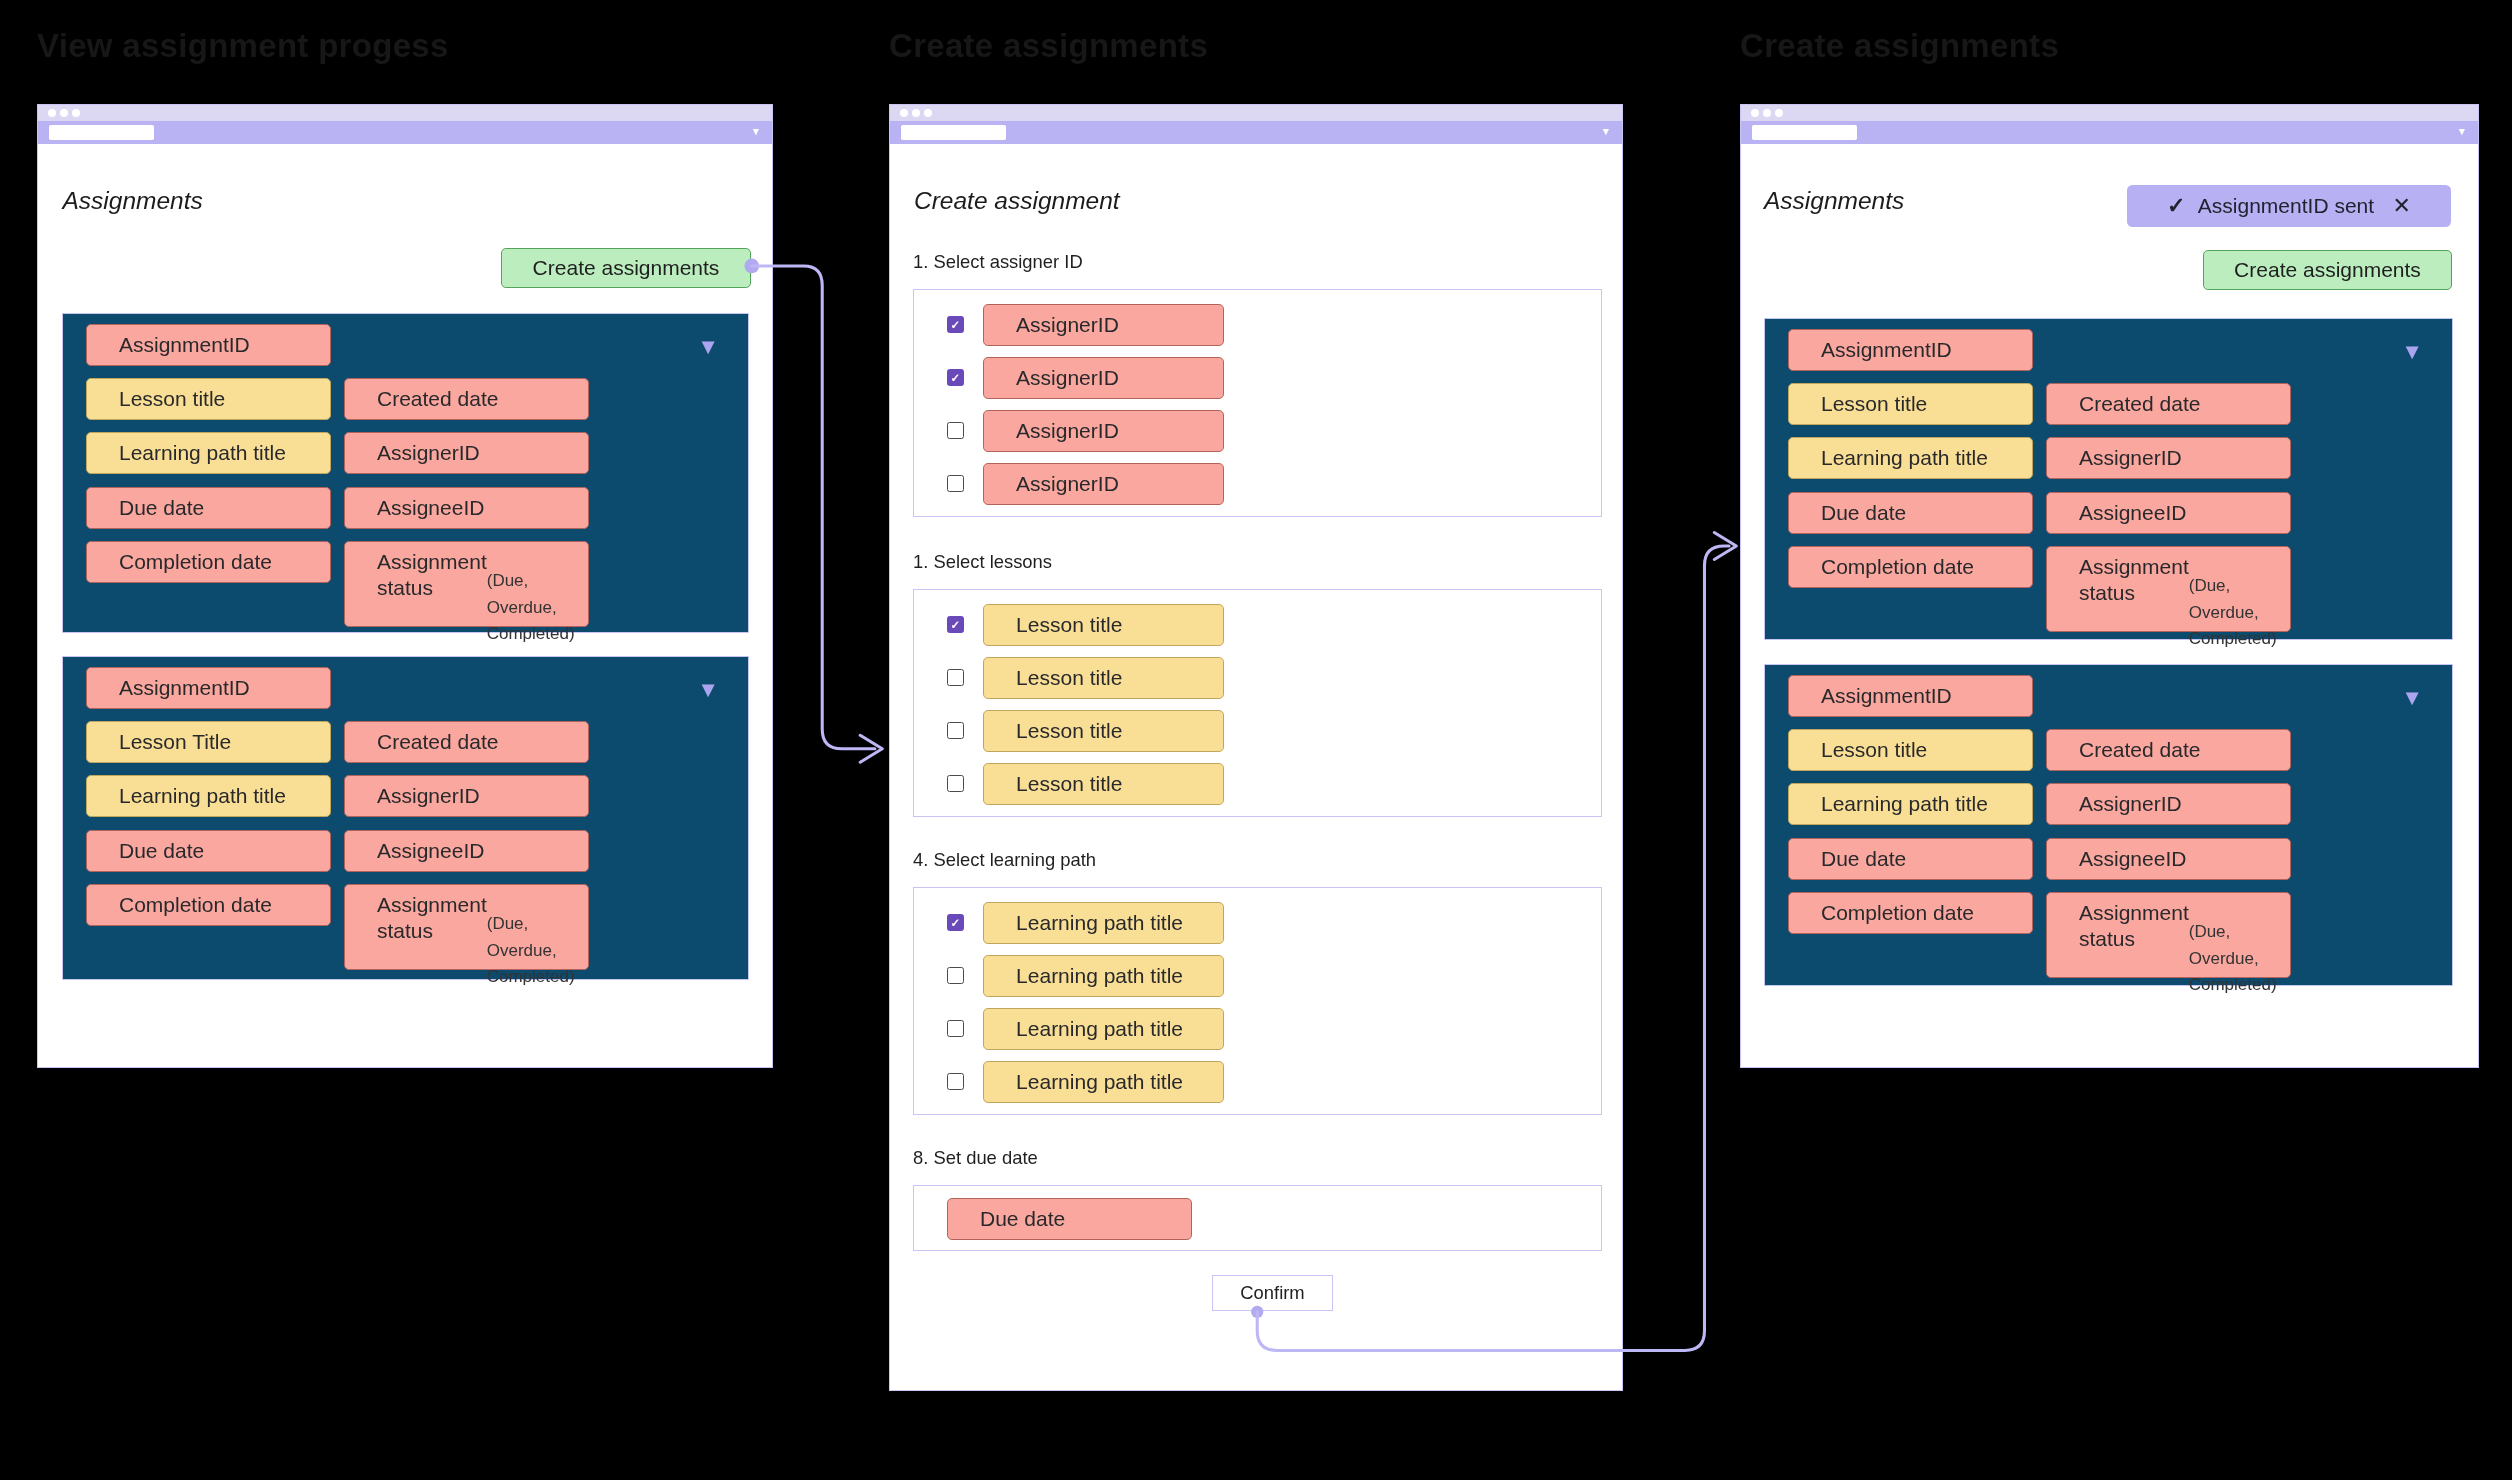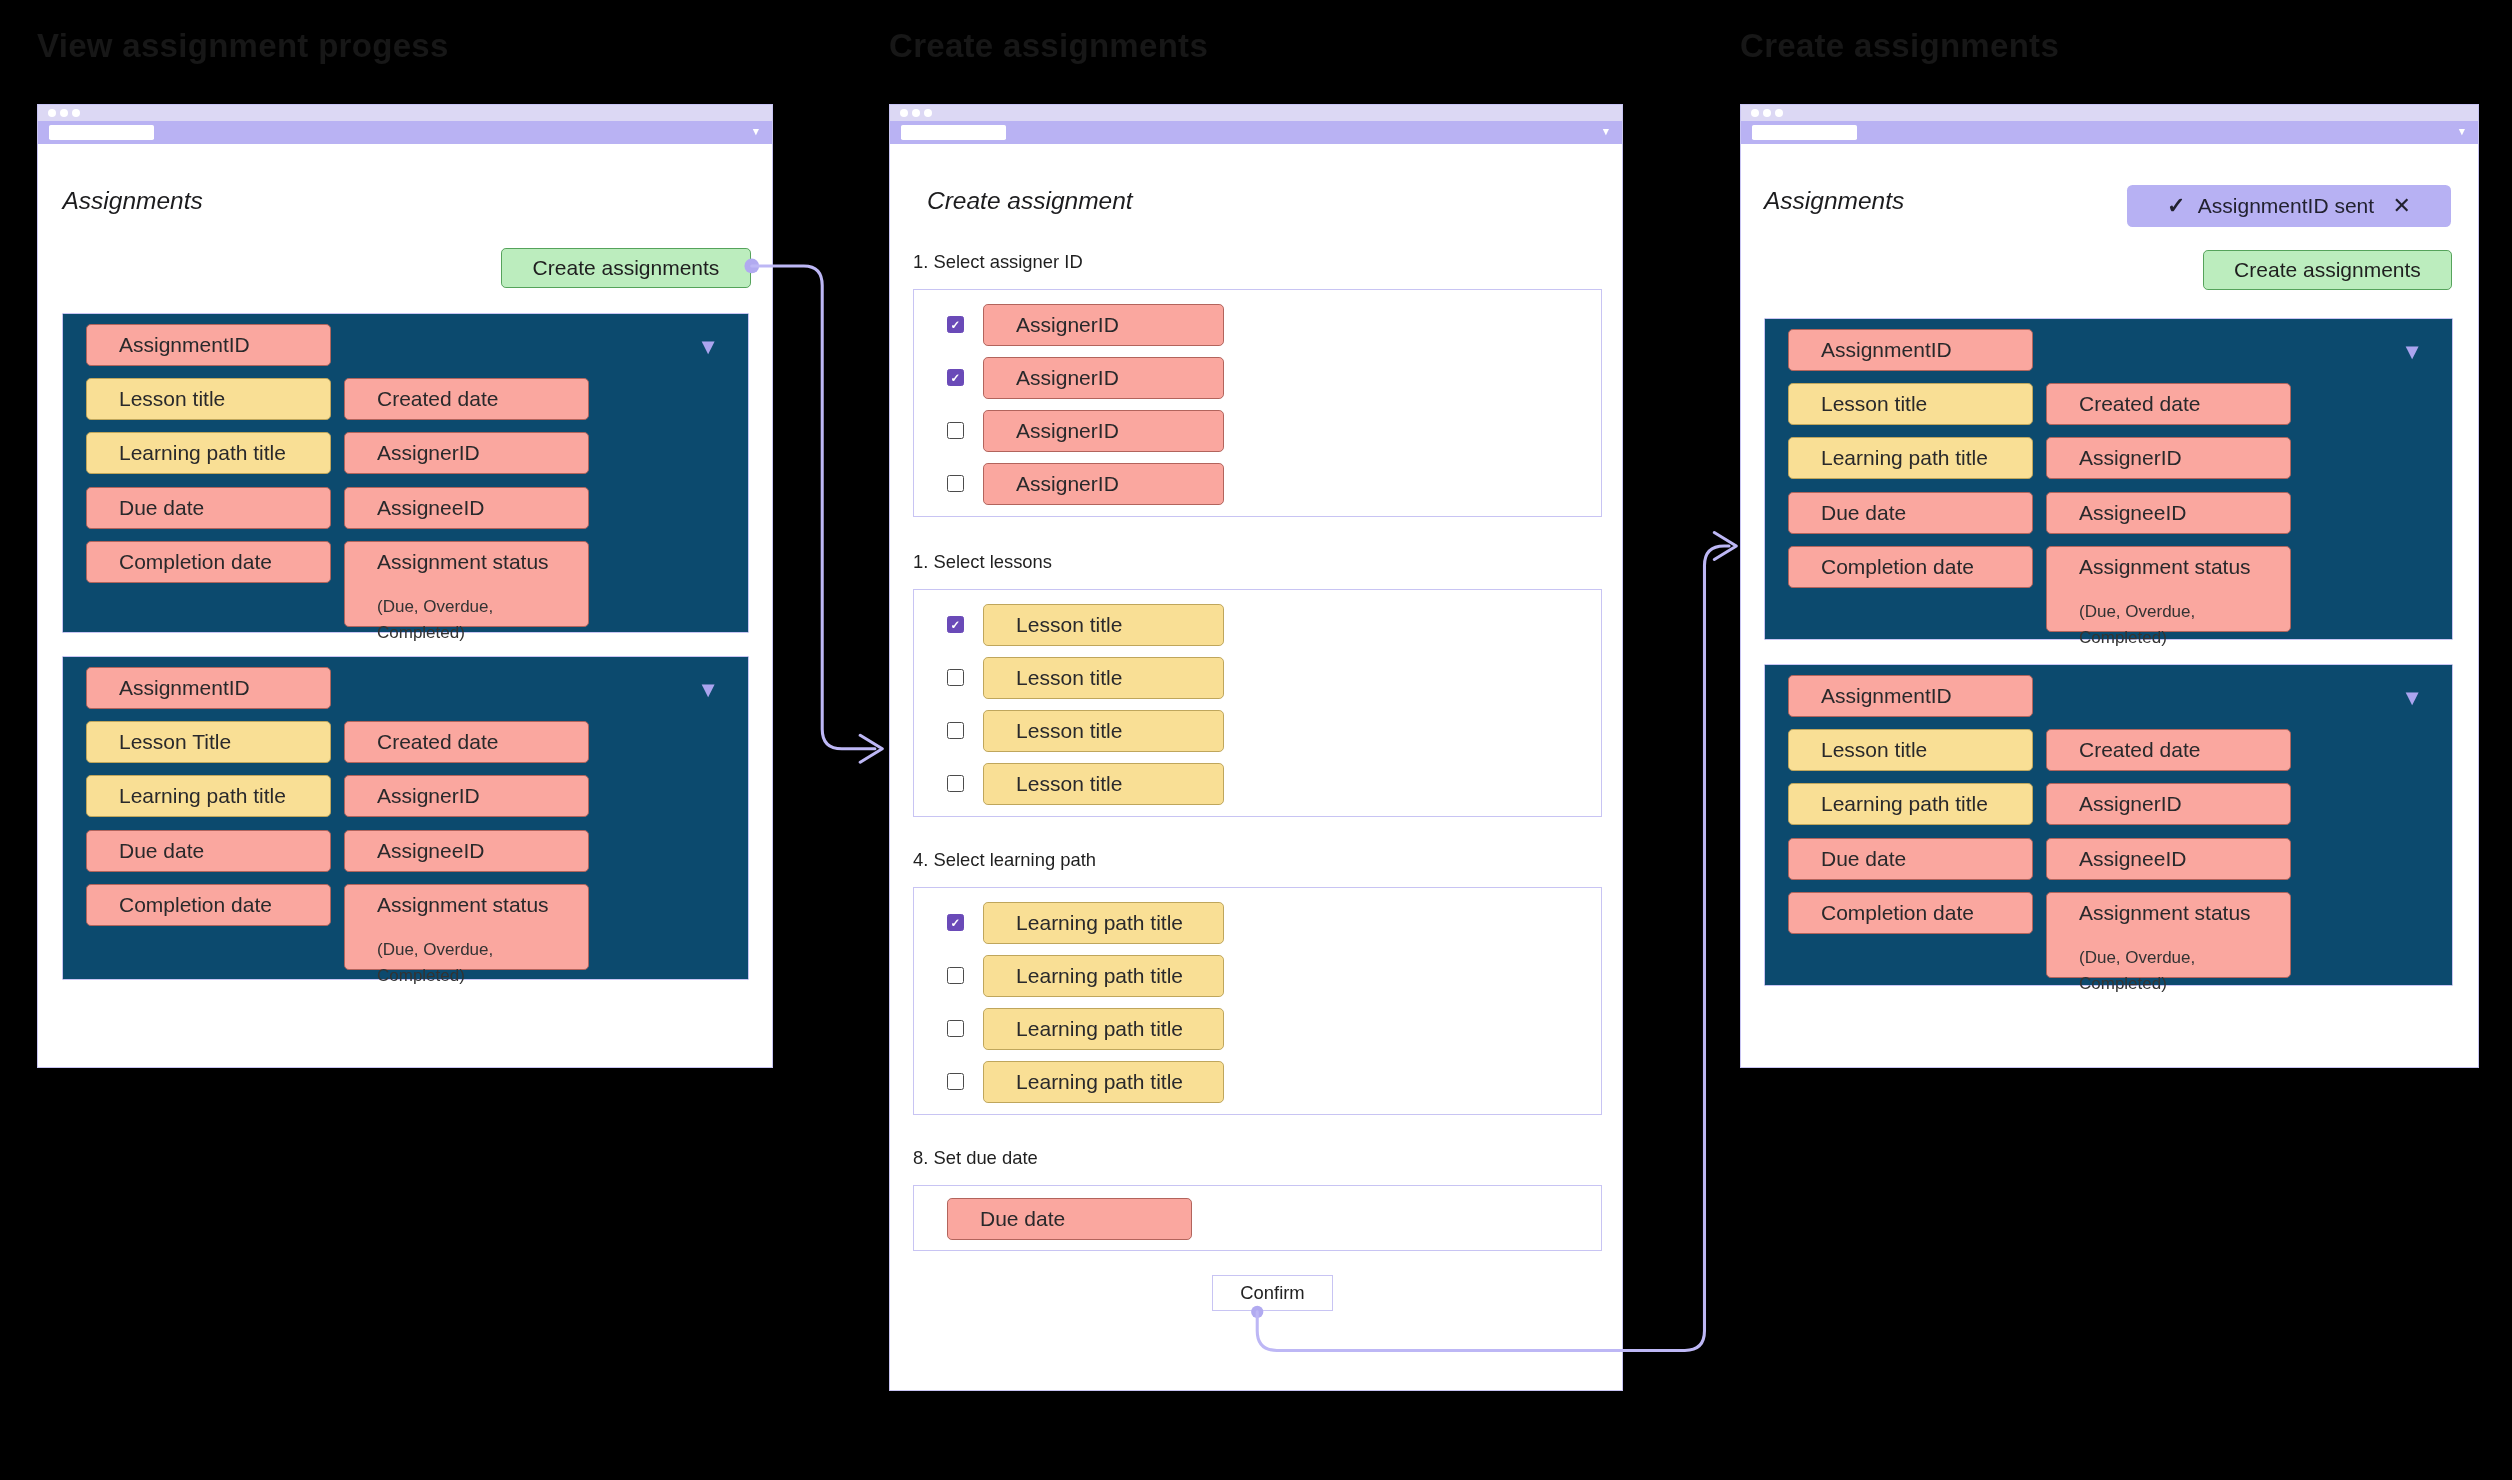--- a/index.html
+++ b/index.html
@@ -11,21 +11,21 @@
   .chrome-bar{height:23px;background:#b9b2f3;display:flex;align-items:center;justify-content:space-between;padding:0 11px;}
   .addr-field{width:105px;height:15.3px;background:#fff;border-radius:1.8px;}
   .chrome-caret{color:#fff;font-size:10.4px;line-height:1;}
   .page-heading{position:absolute;left:24.5px;top:82px;font-size:24.5px;font-weight:500;color:#1c1c1e;font-style:italic;}
   .btn-green{position:absolute;background:#bcedbe;border:1.8px solid #55a35b;border-radius:4.9px;display:flex;align-items:center;justify-content:center;font-size:21px;color:#1f1f1f;box-sizing:border-box;cursor:pointer;}
   .card{position:absolute;left:24px;width:687px;border:1.8px solid #c8c4f3;border-radius:1.2px;box-sizing:border-box;padding:9.8px 0 0 23px;background:#0c4a6e;}
   .card-row{display:flex;gap:13px;margin-bottom:12.3px;position:relative;}
   .chip{width:245px;height:42px;box-sizing:border-box;border:1.8px solid;border-radius:4.9px;display:flex;align-items:center;padding-left:32px;font-size:21px;color:#29292b;flex-shrink:0;}
   .chip.salmon{background:#faa79f;border-color:#b2645c;}
   .chip.yellow{background:#f9df95;border-color:#bfa65c;}
-  .chip.tall{height:86px;flex-direction:column;align-items:flex-start;justify-content:flex-start;padding-top:7.4px;}
+  .chip.tall{height:86px;align-items:flex-start;justify-content:flex-start;padding-top:7.4px;}
   .chip-label{line-height:1.2;}
   .chip-sub{font-size:17px;margin-top:19px;line-height:1.55;max-width:138px;color:#333;}
   .tri{position:absolute;right:29px;top:12.3px;font-size:22px;color:#aba4ef;line-height:1;cursor:pointer;}
   .step-label{position:absolute;left:23px;font-size:18.4px;color:#1f1f1f;}
   .step-box{position:absolute;left:23px;width:689px;height:228px;border:1.8px solid #c8c4f3;box-sizing:border-box;padding:13.5px 0 0 33px;background:#fff;}
   .opt-row{display:flex;align-items:center;margin-bottom:11px;}
   .checkbox{width:16.5px;height:16.5px;border:1.8px solid #4b4b4b;border-radius:2.5px;box-sizing:border-box;display:flex;align-items:center;justify-content:center;flex-shrink:0;cursor:pointer;background:#fff;}
   .checkbox.checked{background:#6a4ab8;border-color:#6a4ab8;}
   .mark{display:none;color:#fff;font-size:11.6px;font-weight:bold;line-height:1;}
   .checkbox.checked .mark{display:block;}
@@ -116,21 +116,21 @@
   <div class="chrome-top">
     <span class="tl-dot"></span>
     <span class="tl-dot"></span>
     <span class="tl-dot"></span>
   </div>
   <div class="chrome-bar">
     <span class="addr-field"></span>
     <span class="chrome-caret">▼</span>
   </div>
 
-  <div class="page-heading" style="left:37px;">Create assignment</div>
+  <div class="page-heading" style="left:24px;">Create assignment</div>
 
   <div class="step-label" style="top:146px;">1. Select assigner ID</div>
   <div class="step-box" style="top:184px;">
     <div class="opt-row">
       <span class="checkbox checked">
           <span class="mark">✓</span>
         </span>
       <div class="chip salmon">AssignerID</div>
     </div>
     <div class="opt-row">

